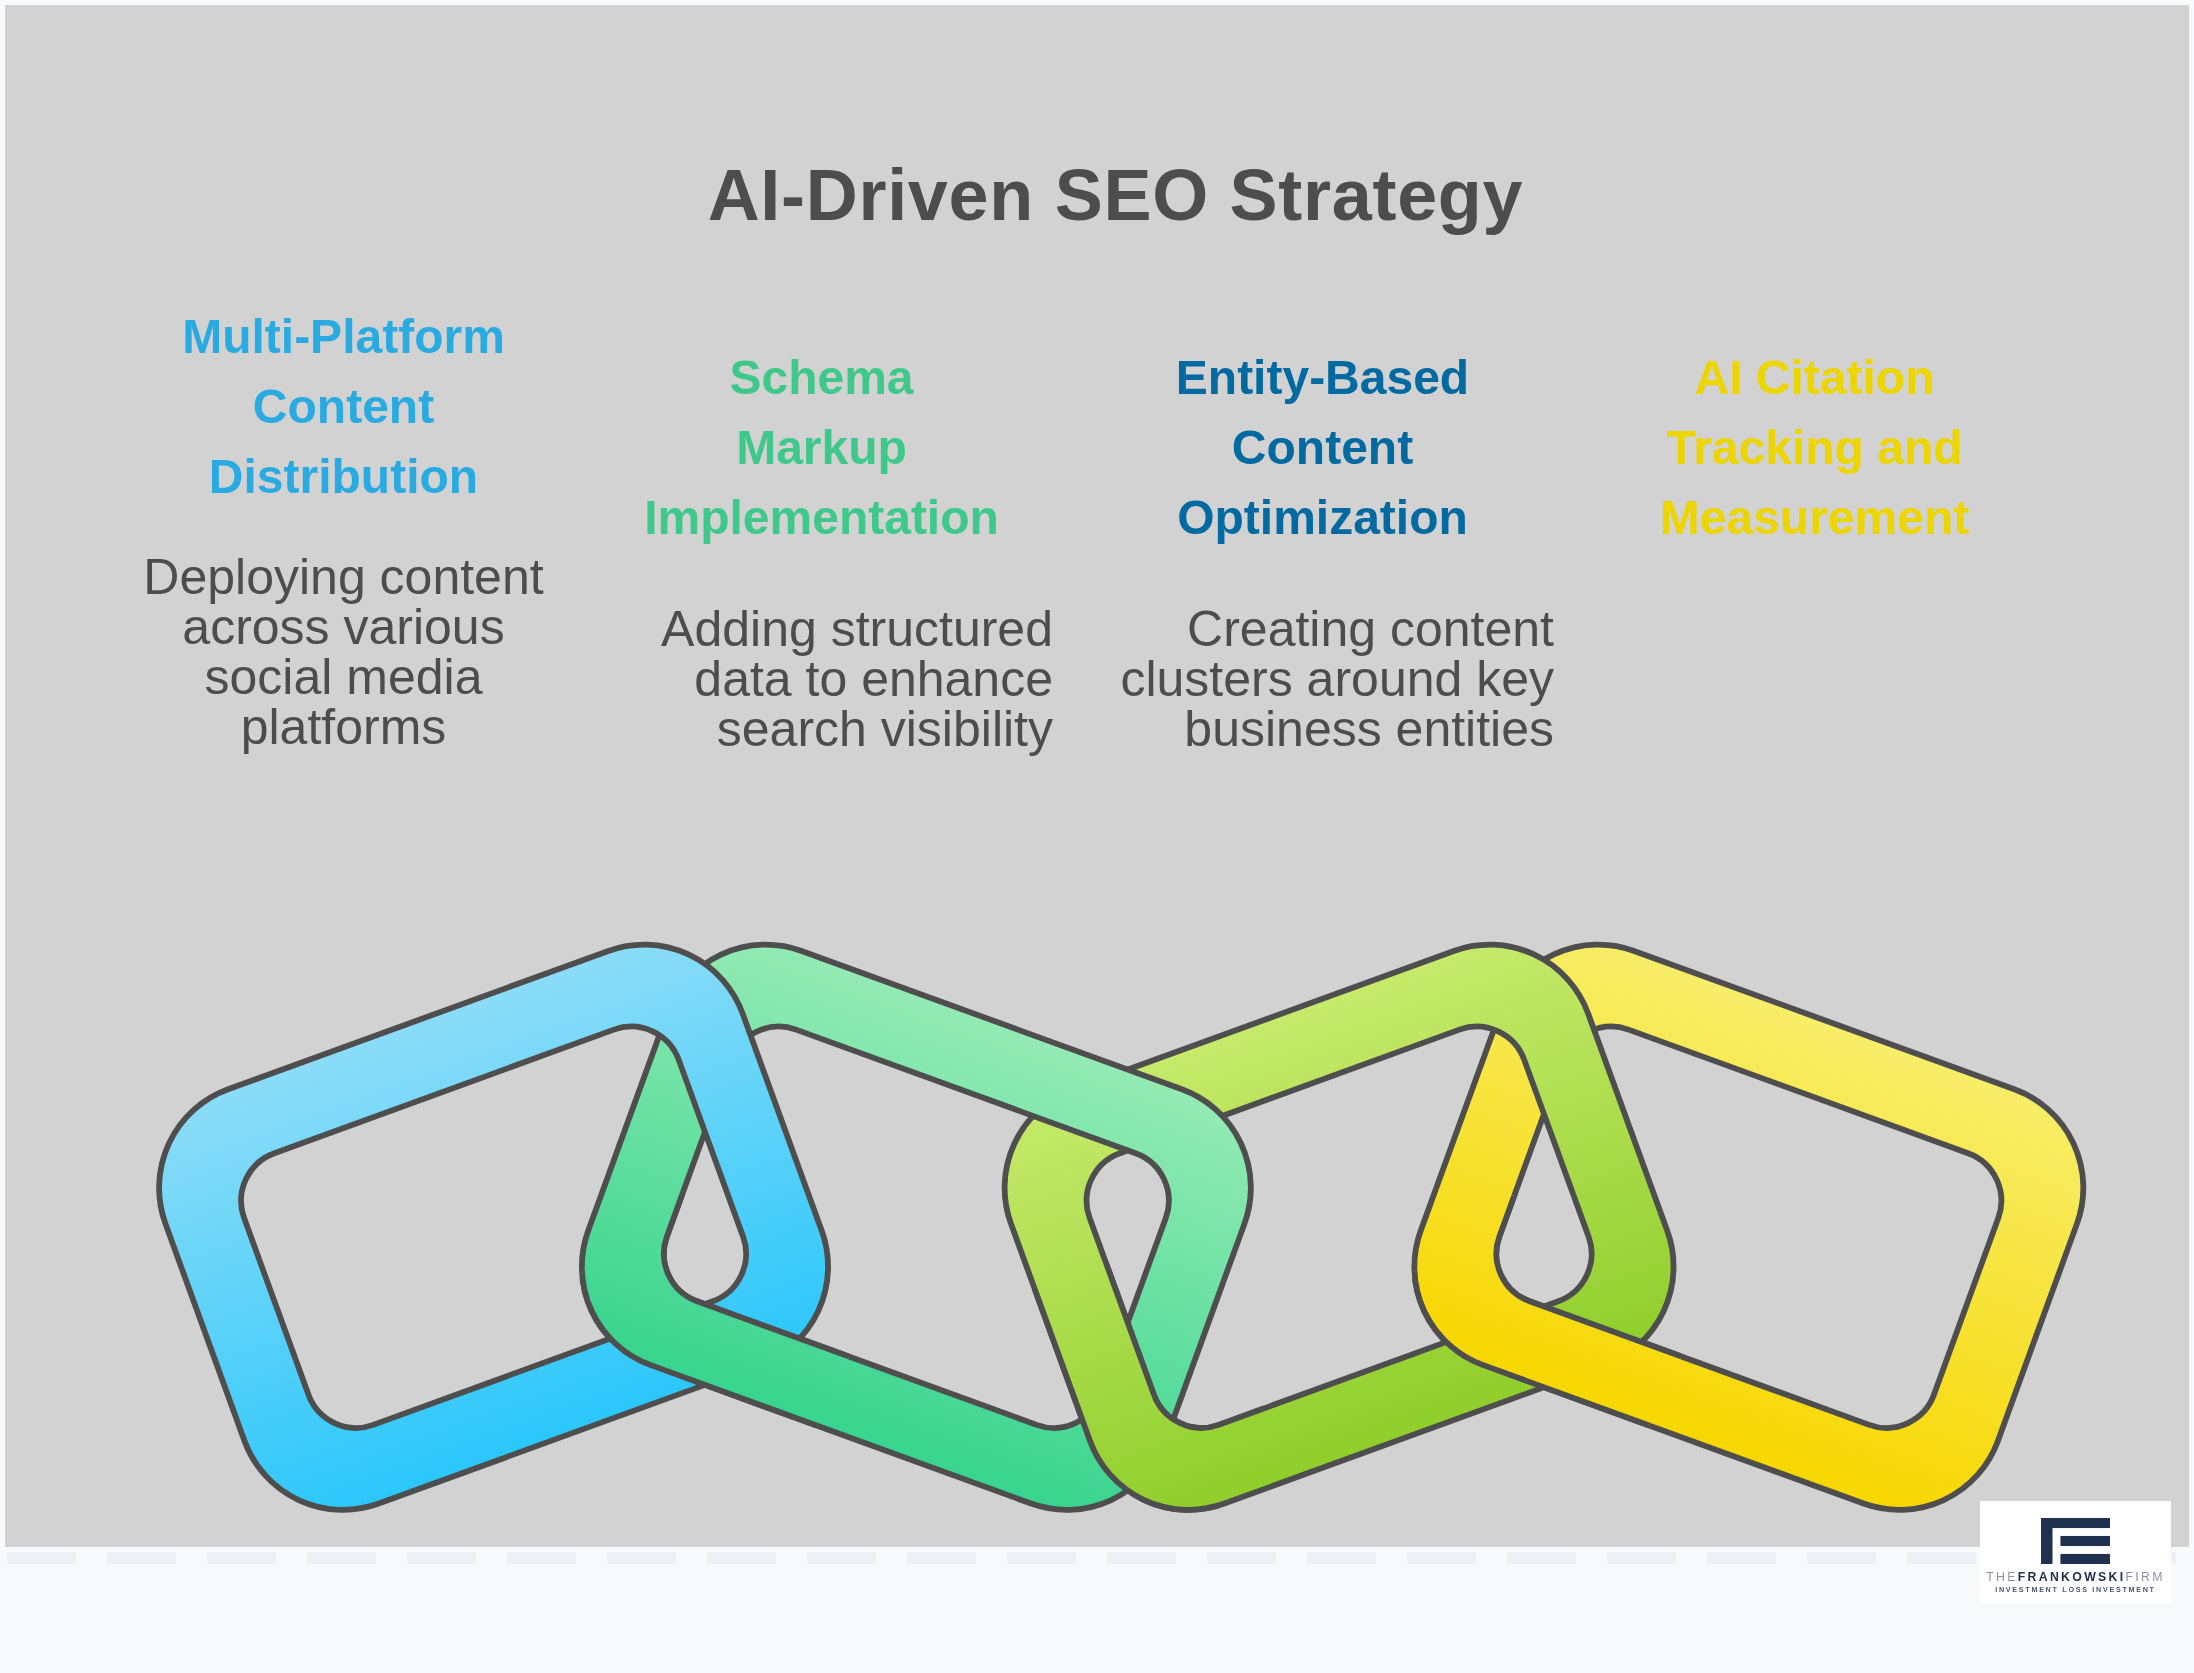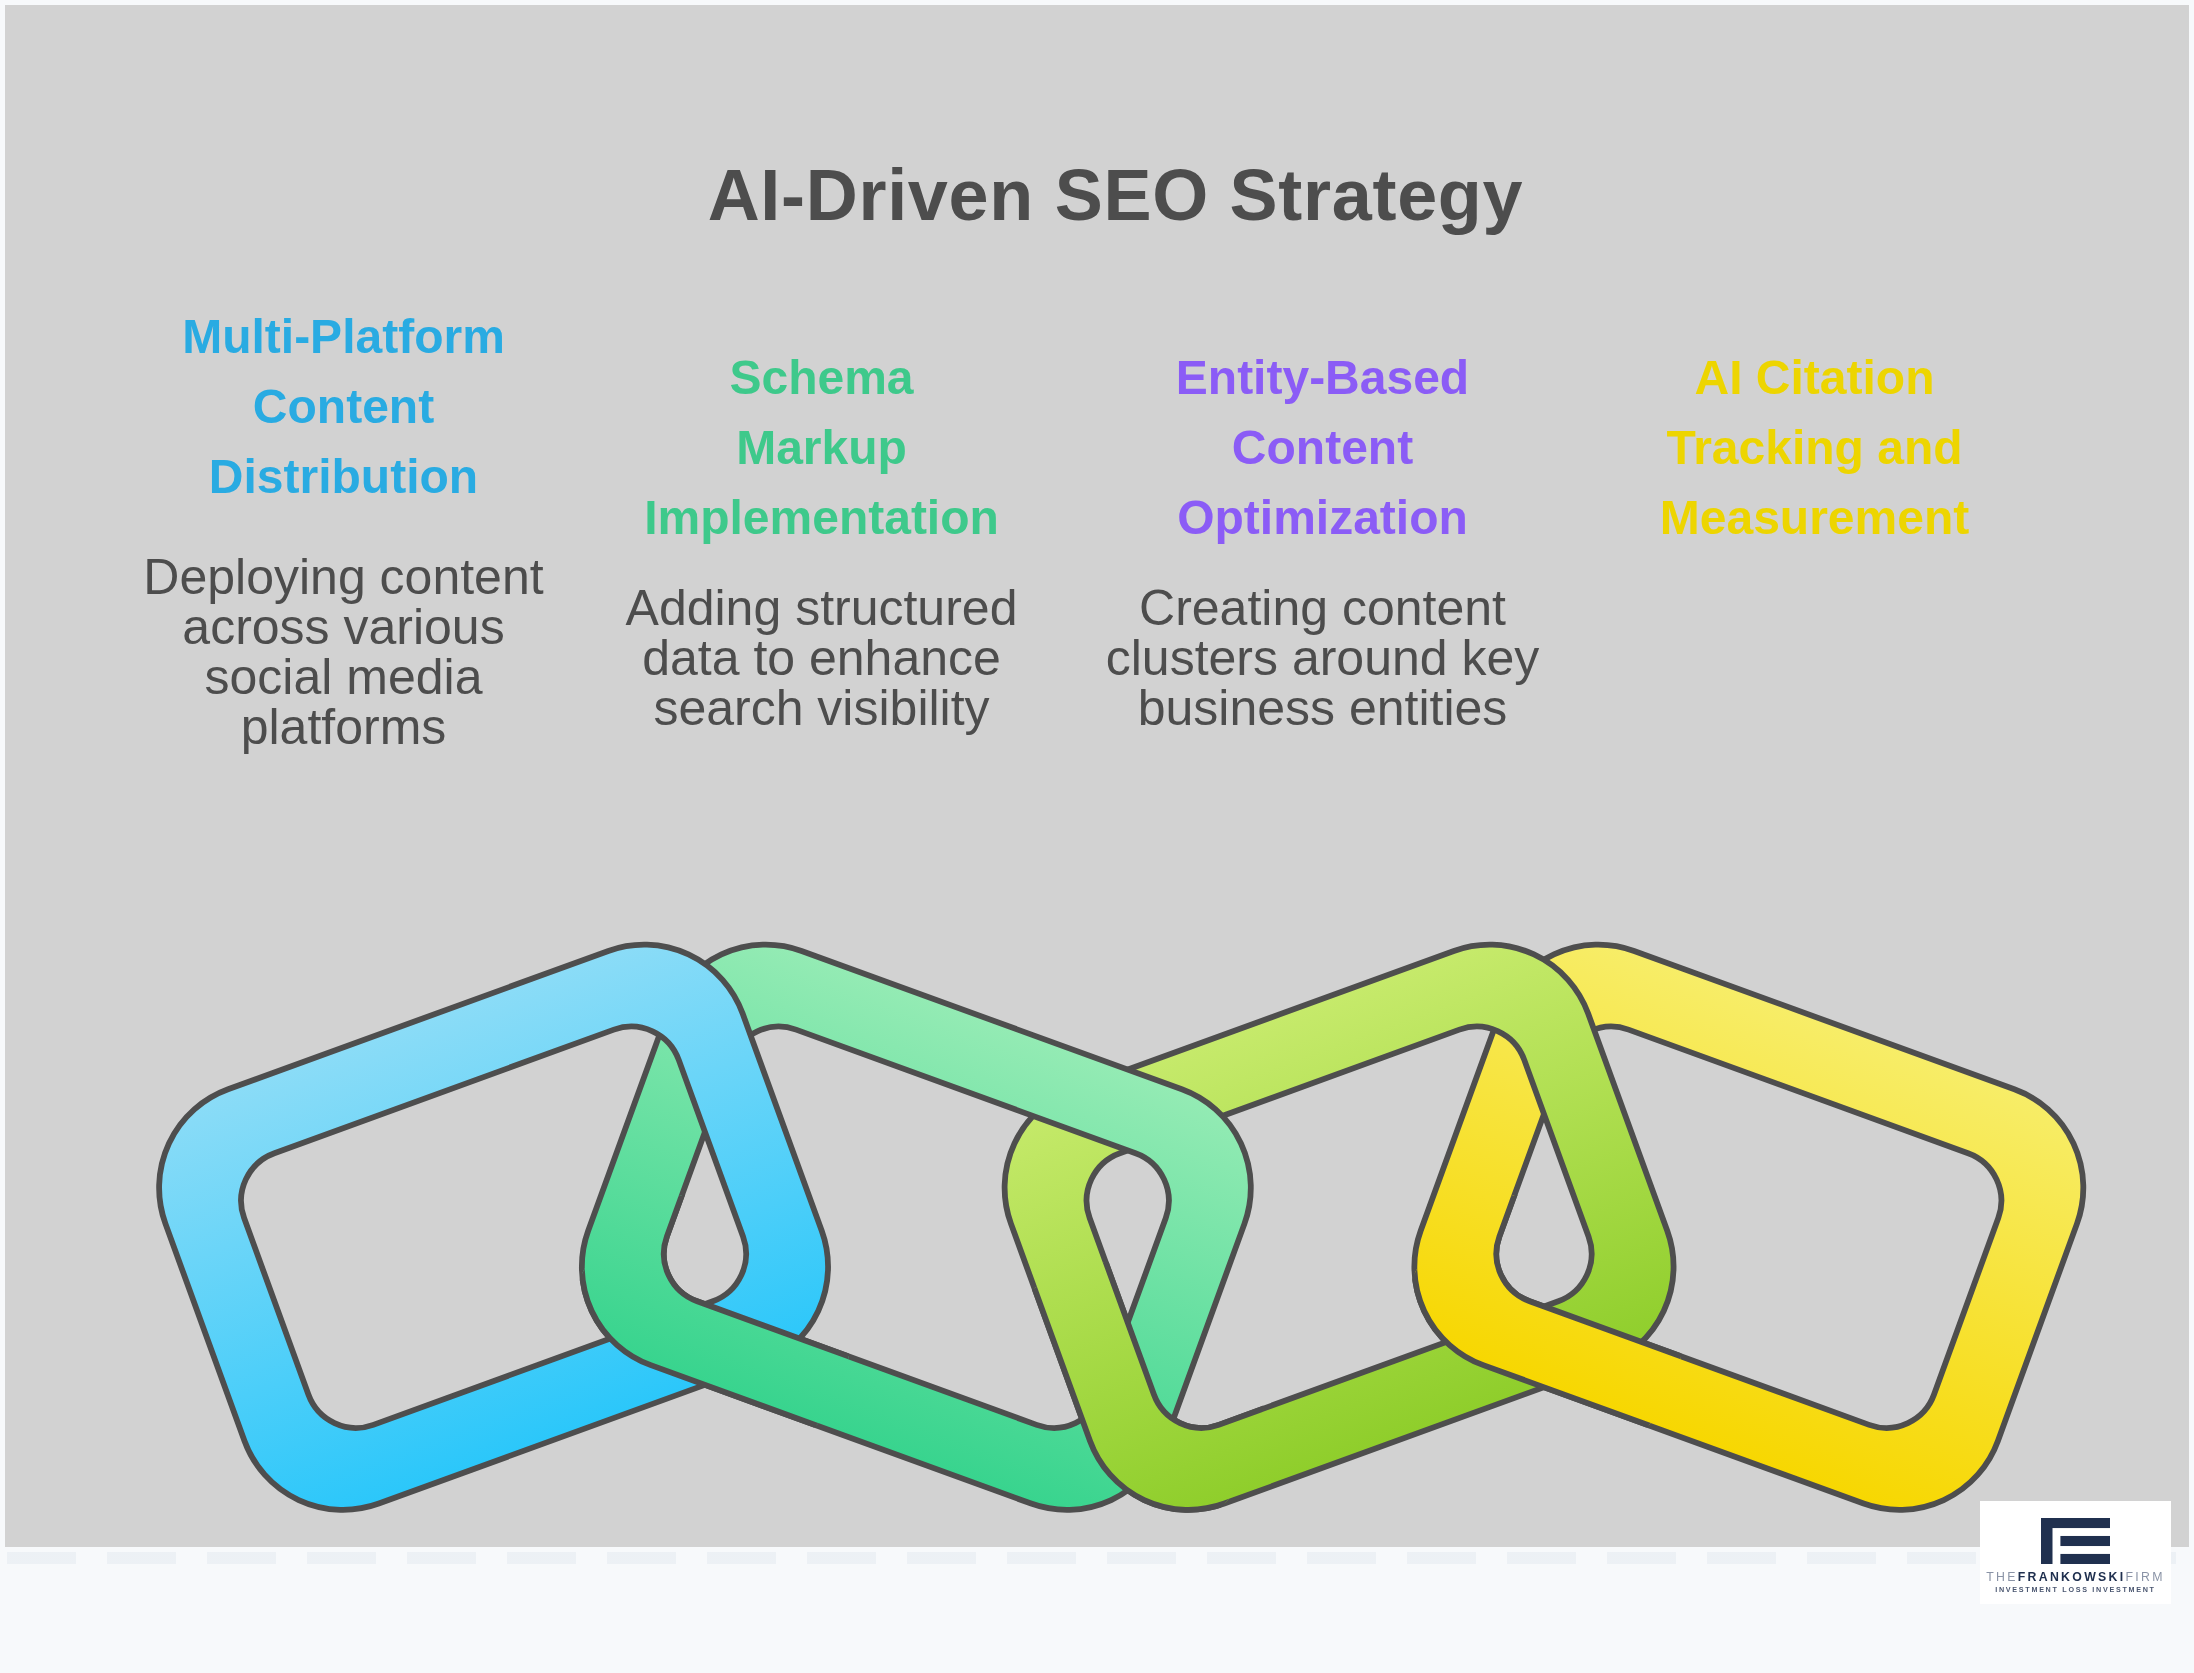--- a/index.html
+++ b/index.html
@@ -35,21 +35,21 @@
   .col-4{left:1583px;top:343px;}
   .heading{
     font-size:48px;font-weight:700;line-height:70px;
     white-space:pre-line;
   }
   .body-text{
     font-size:50px;font-weight:400;line-height:50px;
     white-space:pre-line;
     margin-top:40px;
   }
-  .col-2 .body-text,.col-3 .body-text,.col-4 .body-text{margin-top:30px;}
+  .col-2 .body-text,.col-3 .body-text,.col-4 .body-text{margin-top:51px;text-align:right;}
   #chain-svg{position:absolute;left:0;top:0;width:2194px;height:1674px;}
   .logo-card{
     position:absolute;left:1980px;top:1501px;width:191px;height:103px;
     background:#FFFFFF;
     display:flex;flex-direction:column;align-items:center;
   }
   .logo-mark{margin-top:17.3px;}
   .logo-name{
     margin-top:6.5px;
     font-size:12.3px;line-height:13px;
@@ -90,21 +90,21 @@
   <div class="column col-2" style="color: rgb(77, 77, 77);">
     <div class="heading" style="color: rgb(62, 201, 139);">Schema
 Markup
 Implementation</div>
     <div class="body-text">Adding structured
 data to enhance
 search visibility</div>
   </div>
 
   <div class="column col-3" style="color: rgb(77, 77, 77);">
-    <div class="heading" style="color: #8b5cf6;">Entity-Based
+    <div class="heading" style="color: #0369a1;">Entity-Based
 Content
 Optimization</div>
     <div class="body-text">Creating content
 clusters around key
 business entities</div>
   </div>
 
   <div class="column col-4" style="color: rgb(77, 77, 77);">
     <div class="heading" style="color: rgb(237, 213, 0);">AI Citation
 Tracking and

